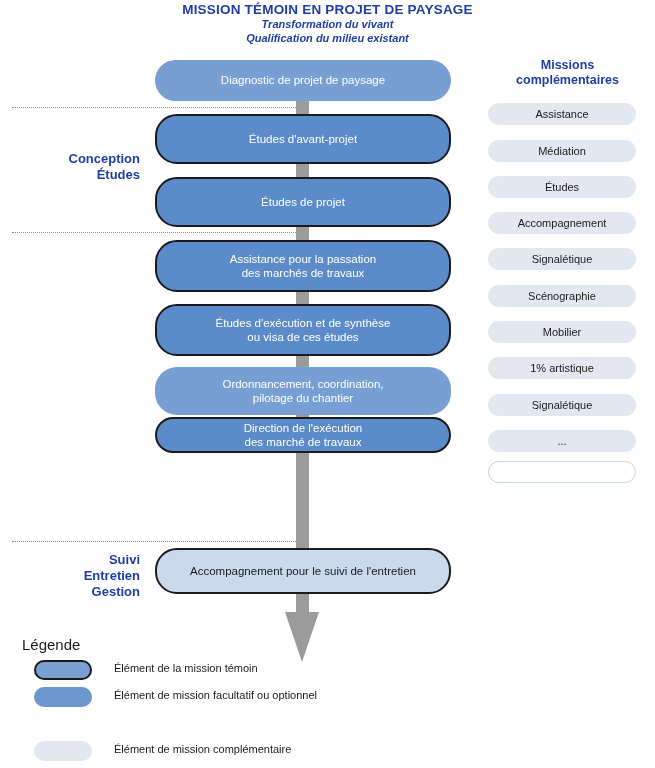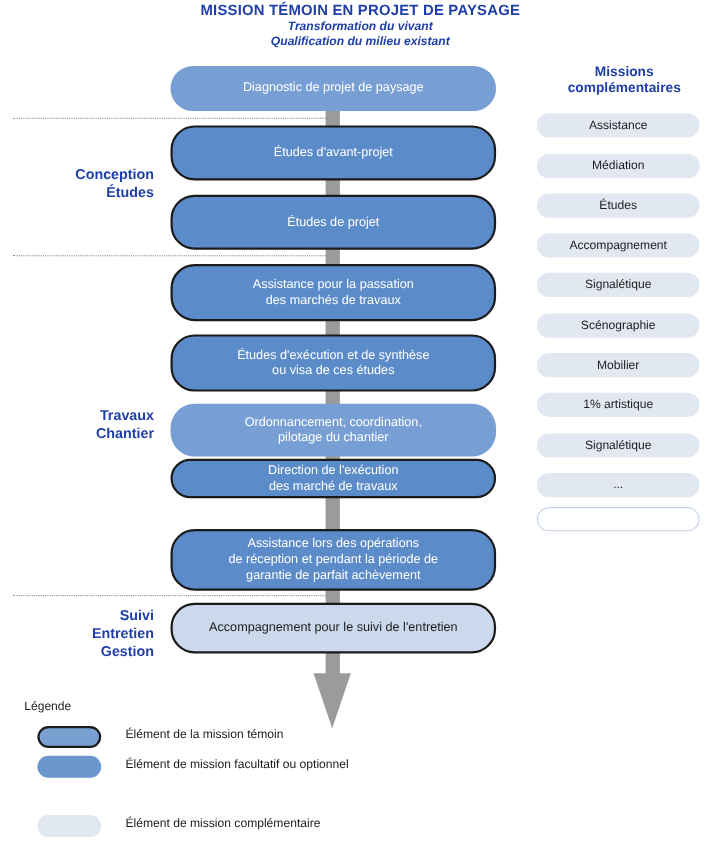--- a/index.html
+++ b/index.html
@@ -148,21 +148,21 @@
   }
   .comp-pill.empty-pill {
     background: #ffffff;
     border: 1.5px solid #C3D2E8;
   }
 
   
   .legend-title {
     position: absolute;
     left: 22px;
-    font-size: 11px;
+    font-size: 15px;
     color: #1b1b1b;
     font-weight: normal;
   }
   .legend-row {
     position: absolute;
     left: 34px;
     width: 420px;
     height: 22px;
   }
   .legend-swatch {
@@ -205,24 +205,20 @@
   <div class="sep" style="top:107px;width:284px;"></div>
   <div class="sep" style="top:232px;width:284px;"></div>
   <div class="sep" style="top:541px;width:284px;"></div>
 
 
   <div class="stage-label" style="top:151px;">
     <div>Conception</div>
     <div>Études</div>
   </div>
 
-  <div class="stage-label" style="top:370px;">
-    <div>Travaux</div>
-    <div>Chantier</div>
-  </div>
 
   <div class="stage-label" style="top:552px;">
     <div>Suivi</div>
     <div>Entretien</div>
     <div>Gestion</div>
   </div>
 
   <div class="flow-box box-facultatif" style="top:60px;height:41px;">
     <div>
       <div>Diagnostic de projet de paysage</div>
@@ -262,27 +258,20 @@
     </div>
   </div>
 
   <div class="flow-box box-temoin" style="top:417px;height:36px;">
     <div>
       <div>Direction de l'exécution</div>
       <div>des marché de travaux</div>
     </div>
   </div>
 
-  <div class="flow-box box-temoin" style="top:481px;height:56px;">
-    <div>
-      <div>Assistance lors des opérations</div>
-      <div>de réception et pendant la période de</div>
-      <div>garantie de parfait achèvement</div>
-    </div>
-  </div>
 
   <div class="flow-box box-compl-temoin" style="top:548px;height:46px;">
     <div>
       <div>Accompagnement pour le suivi de l'entretien</div>
     </div>
   </div>
 
   <div class="right-heading" style="top:58px;">
     <div>Missions</div>
     <div>complémentaires</div>

